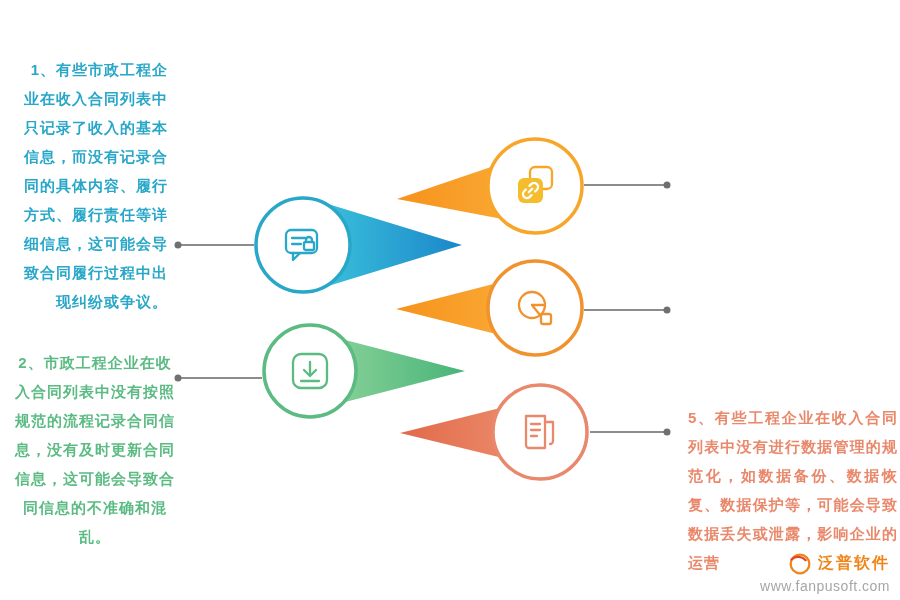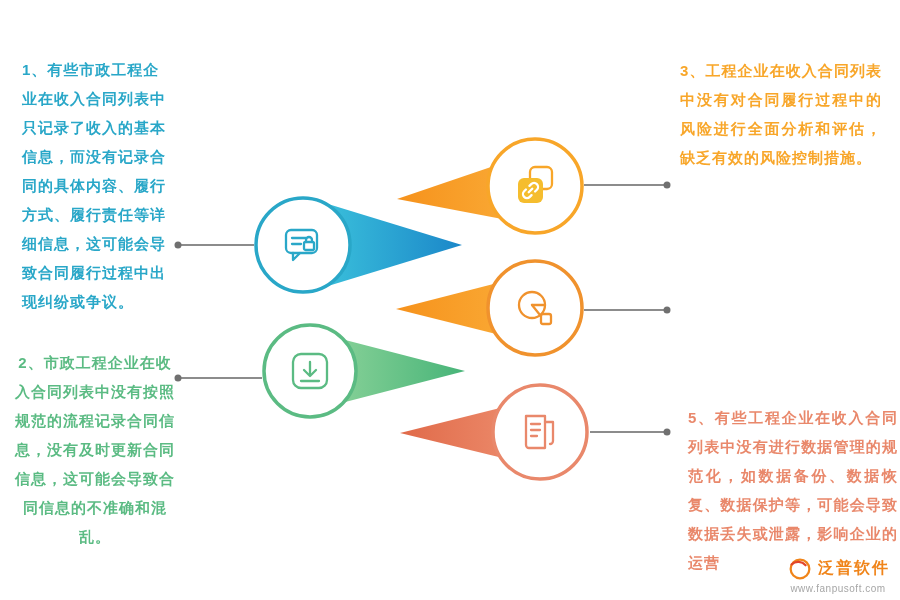--- a/index.html
+++ b/index.html
@@ -2,46 +2,45 @@
 <html><head>
 <meta charset="utf-8">
 <style>
   * { margin:0; padding:0; box-sizing:border-box; }
   html,body { width:900px; height:600px; background:#ffffff; overflow:hidden;
     font-family:"Liberation Sans", sans-serif; }
   .canvas { position:relative; width:900px; height:600px; background:#ffffff; }
 
   .text-block { position:absolute; font-size:15px; line-height:29px;
     letter-spacing:1px; font-weight:600; }
-  .tb1 { left:22px;  top:55px;  width:152px; text-align:left; }
+  .tb1 { left:16px;  top:55px;  width:152px; text-align:right; }
   .tb2 { left:12px;  top:348px; width:166px; text-align:center; }
   .tb3 { left:680px; top:56px;  width:202px; text-align:justify; }
   .tb4 { left:672px; top:227px; width:214px; text-align:justify; }
   .tb5 { left:688px; top:403px; width:210px; text-align:justify; }
 
   svg.art { position:absolute; left:0; top:0; }
   .ring { fill:#ffffff; stroke-width:3.5; }
   .ic   { fill:none; stroke-width:2.3; stroke-linecap:round; stroke-linejoin:round; }
   .connector-line { stroke-width:2; }
   .dot { stroke:none; }
 
   .logo { position:absolute; right:8px; bottom:6px; z-index:5; background:#fff; padding:2px 2px 0 6px; }
   .logo-row { display:flex; align-items:center; gap:4px; justify-content:flex-end; }
   .brand { font-size:16px; font-weight:bold; letter-spacing:2px; }
-  .site  { font-size:10px; color:#a6a6a6; letter-spacing:.5px; text-align:center; margin-top:1px; }
+  .site  { font-size:14px; color:#a6a6a6; letter-spacing:.5px; text-align:center; margin-top:1px; }
 </style>
 </head>
 <body>
 
 <div class="canvas">
 
   <div class="text-block tb1" style="color: rgb(41, 167, 200);">1、有些市政工程企业在收入合同列表中只记录了收入的基本信息，而没有记录合同的具体内容、履行方式、履行责任等详细信息，这可能会导致合同履行过程中出现纠纷或争议。</div>
   <div class="text-block tb2" style="color: rgb(91, 187, 131);">2、市政工程企业在收入合同列表中没有按照规范的流程记录合同信息，没有及时更新合同信息，这可能会导致合同信息的不准确和混乱。</div>
 
-  <div class="text-block tb3" style="color: rgb(248, 166, 41);">3、工程企业在收入合同列表中没有对合同履行过程中的风险进行全面分析和评估，缺乏有效的风险控制措施。</div>
   <div class="text-block tb5" style="color: rgb(233, 136, 107);">5、有些工程企业在收入合同列表中没有进行数据管理的规范化，如数据备份、数据恢复、数据保护等，可能会导致数据丢失或泄露，影响企业的运营</div>
 
   <svg class="art" width="900" height="600" viewBox="0 0 900 600">
     <defs>
       <linearGradient id="gradBlue" x1="0" y1="0" x2="1" y2="0">
         <stop offset="0" stop-color="#3cc3dc"></stop>
           <stop offset="1" stop-color="#1b87c9"></stop>
       </linearGradient>
       <linearGradient id="gradOrange" x1="0" y1="0" x2="1" y2="0">
         <stop offset="0" stop-color="#f6921c"></stop>

